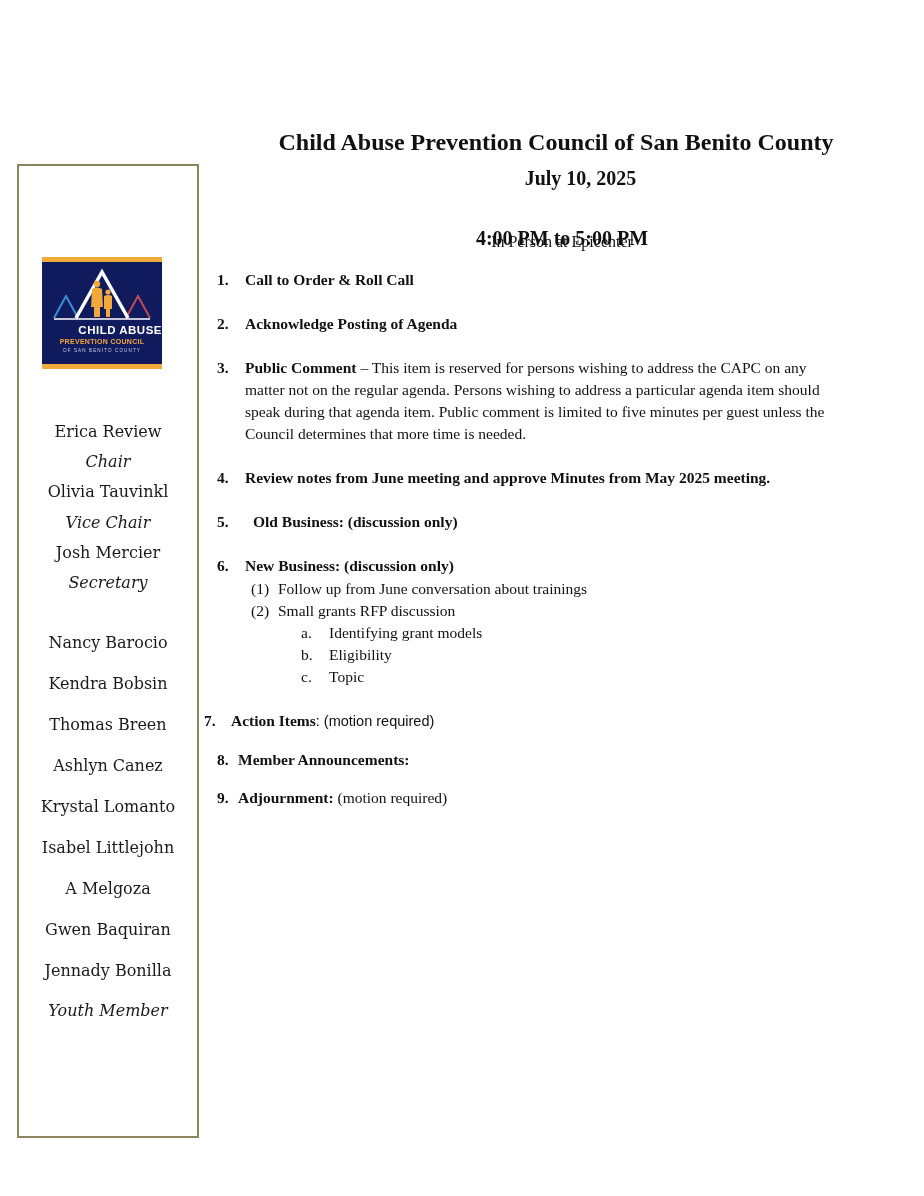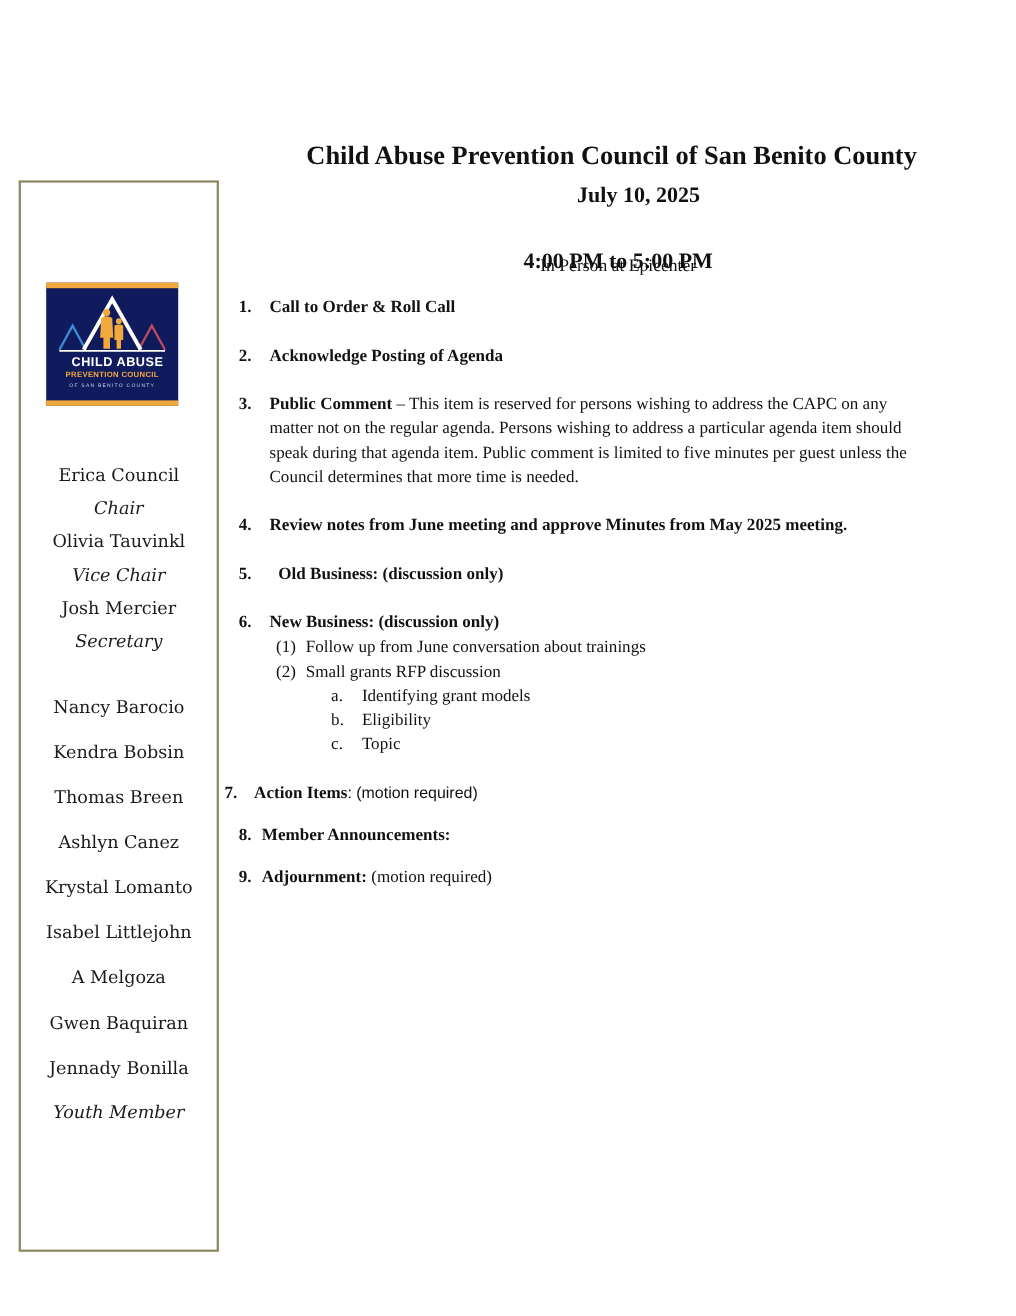--- a/index.html
+++ b/index.html
@@ -12,21 +12,21 @@
       border: 2.5px solid #8b8660;
     }
     .logo {
       position: absolute; left: 23px; top: 91px; width: 120px; height: 112px;
       background: #101b5e;
       border-top: 5px solid #f2a93b;
       border-bottom: 5px solid #f2a93b;
     }
     .logo svg { position: absolute; left: 0; top: 0; width: 120px; height: 102px; }
     .logo-text-1 {
-      position: absolute; left: 0; width: 100%; top: 62px; text-align: left;
+      position: absolute; left: 0; width: 100%; top: 62px; text-align: right;
       font-family: "Liberation Sans", sans-serif; font-weight: bold; color: #ffffff;
       font-size: 11.5px; letter-spacing: 0.5px; padding-left: 23px;
     }
     .logo-text-2 {
       position: absolute; left: 0; width: 100%; top: 76px; text-align: center;
       font-family: "Liberation Sans", sans-serif; font-weight: bold; color: #f2a93b;
       font-size: 7px; letter-spacing: 0.3px;
     }
     .logo-text-3 {
       position: absolute; left: 0; width: 100%; top: 86px; text-align: center;
@@ -74,21 +74,21 @@
       <path d="M50,27 Q55,24 60,27 L61,45 L58,45 L58,55 L52,55 L52,45 L49,45 Z" fill="#f2a93b"></path>
       <circle cx="66" cy="30" r="2.6" fill="#f2a93b"></circle>
       <path d="M62,34 Q66,32 70,34 L70,47 L68,47 L68,55 L64,55 L64,47 L62,47 Z" fill="#f2a93b"></path>
     </svg>
     <div class="logo-text-1">CHILD ABUSE</div>
     <div class="logo-text-2">PREVENTION COUNCIL</div>
     <div class="logo-text-3">OF SAN BENITO COUNTY</div>
   </div>
 
   <div class="members">
-    <div class="m" style="top:256px">Erica Council</div>
+    <div class="m" style="top:256px">Erica Review</div>
     <div class="m role" style="top:286px">Chair</div>
     <div class="m" style="top:316px">Olivia Tauvinkl</div>
     <div class="m role" style="top:347px">Vice Chair</div>
     <div class="m" style="top:377px">Josh Mercier</div>
     <div class="m role" style="top:407px">Secretary</div>
 
     <div class="m" style="top:467px">Nancy Barocio</div>
     <div class="m" style="top:508px">Kendra Bobsin</div>
     <div class="m" style="top:549px">Thomas Breen</div>
     <div class="m" style="top:590px">Ashlyn Canez</div>

